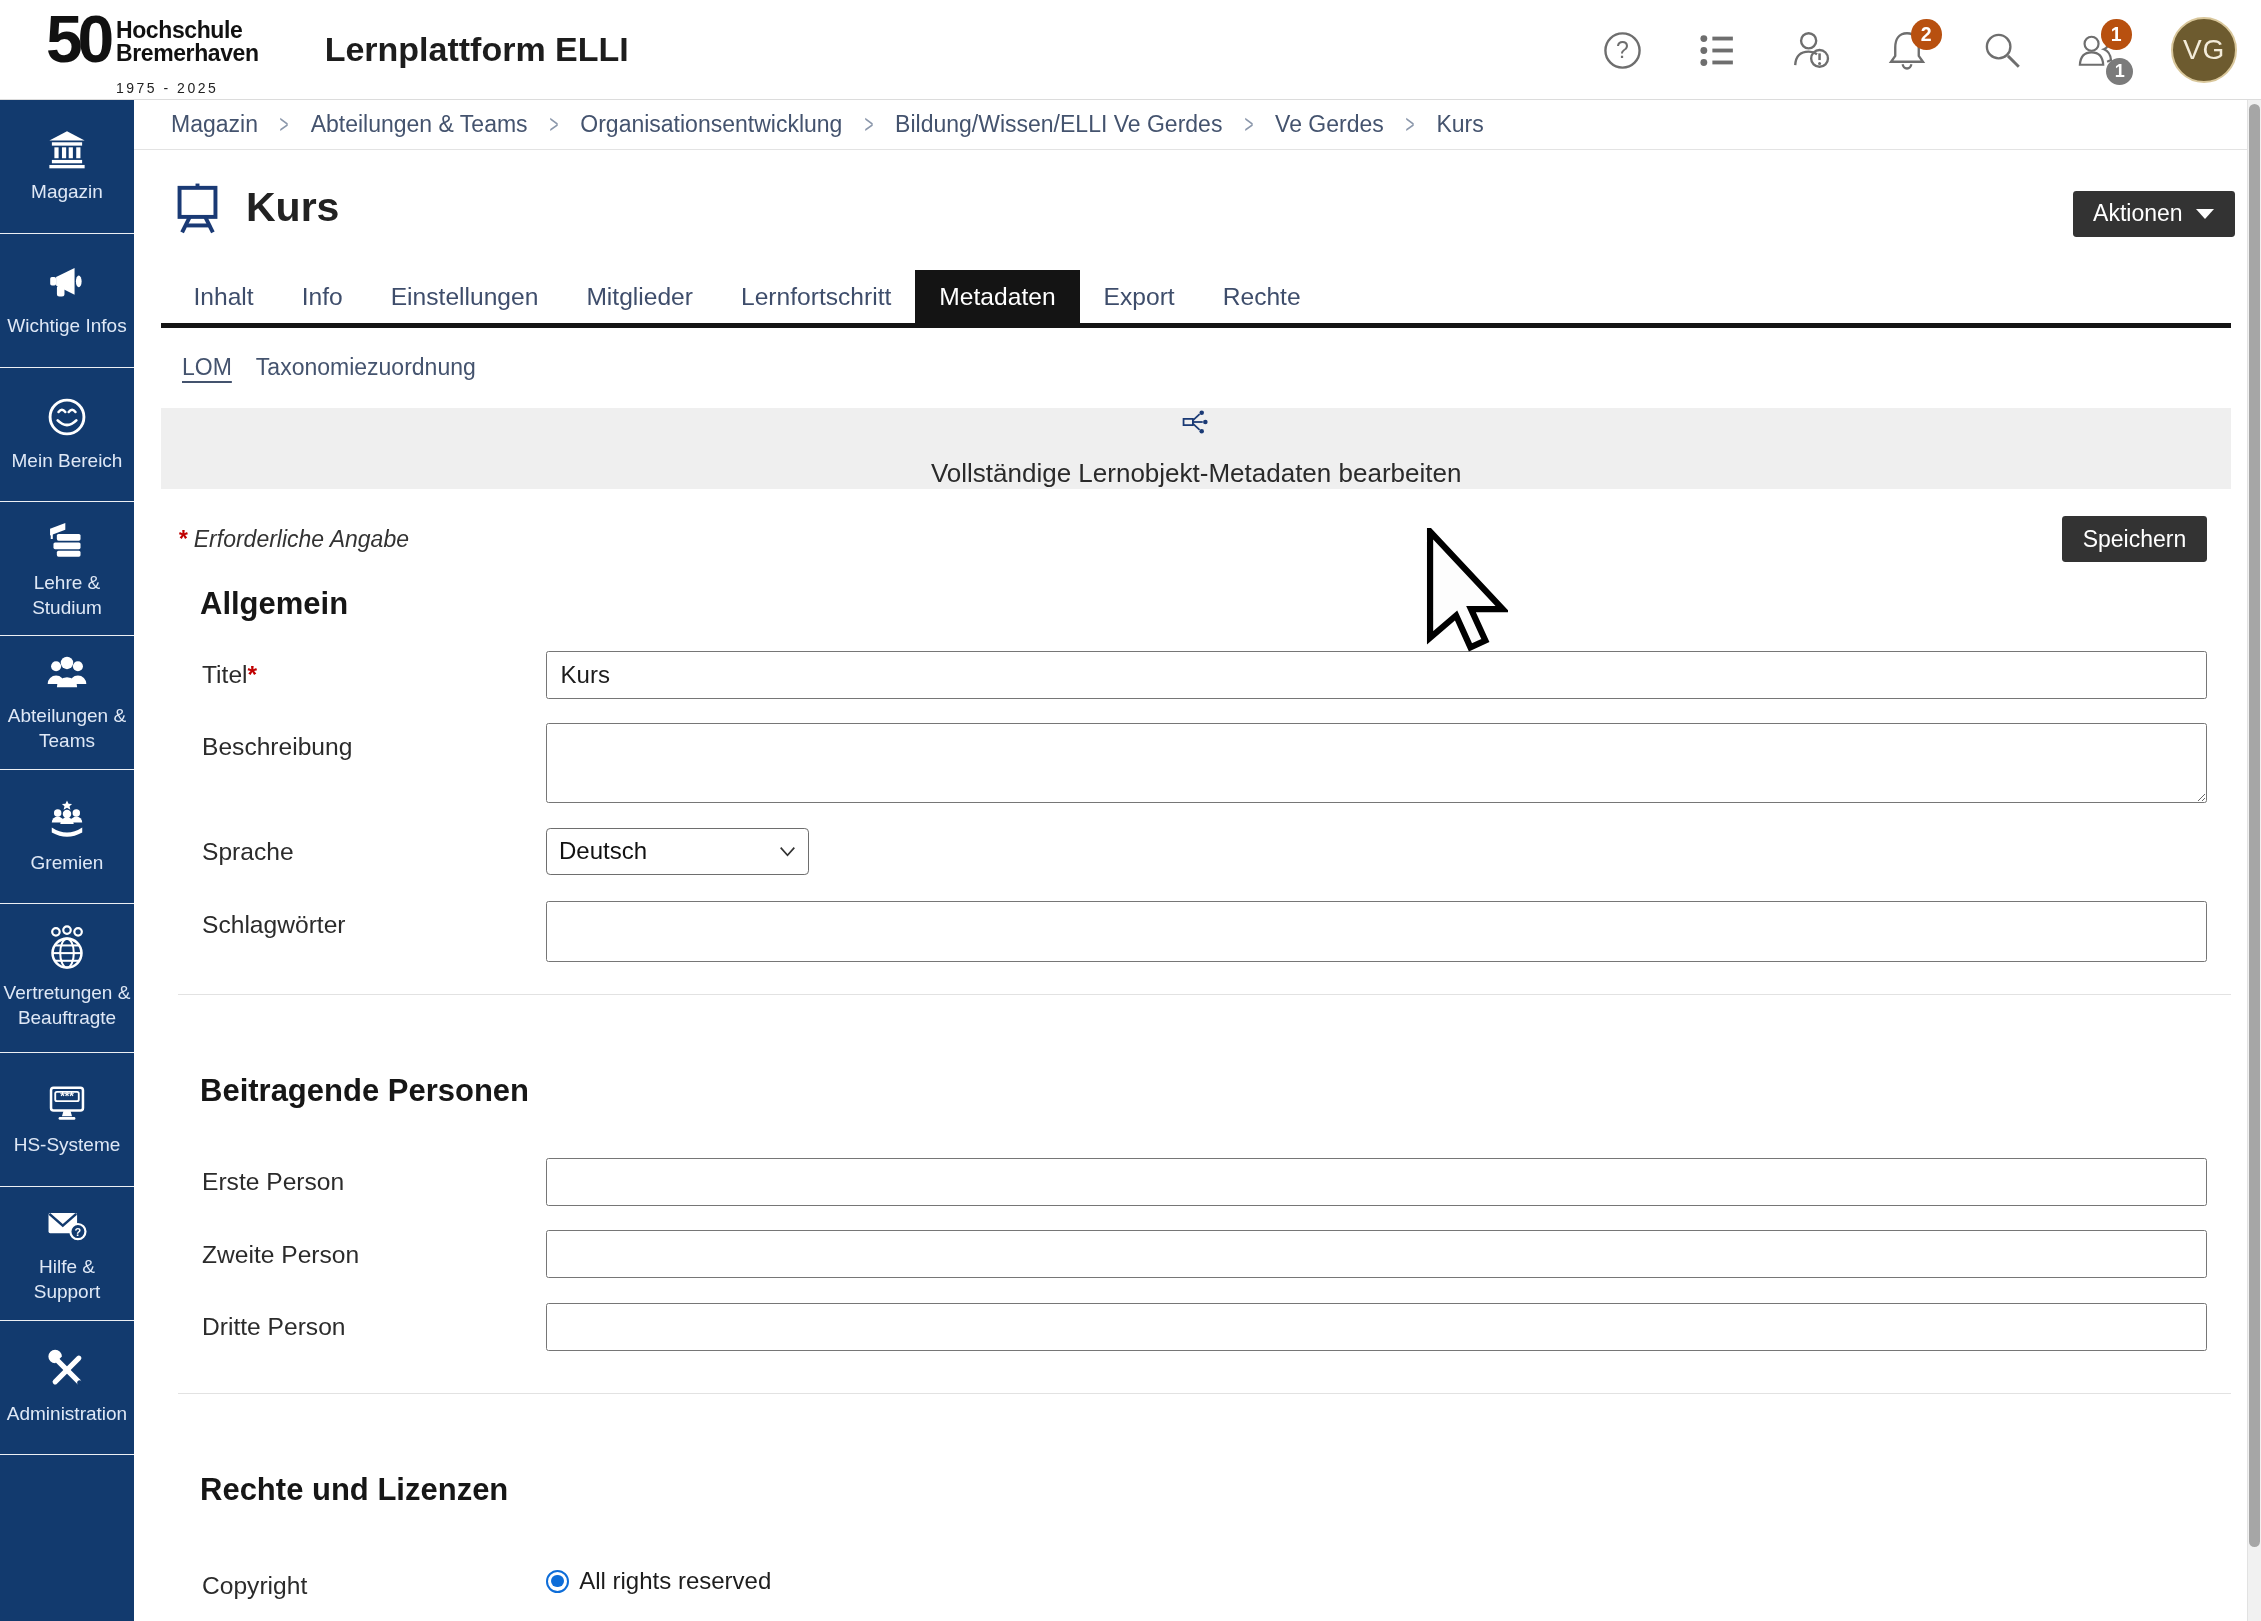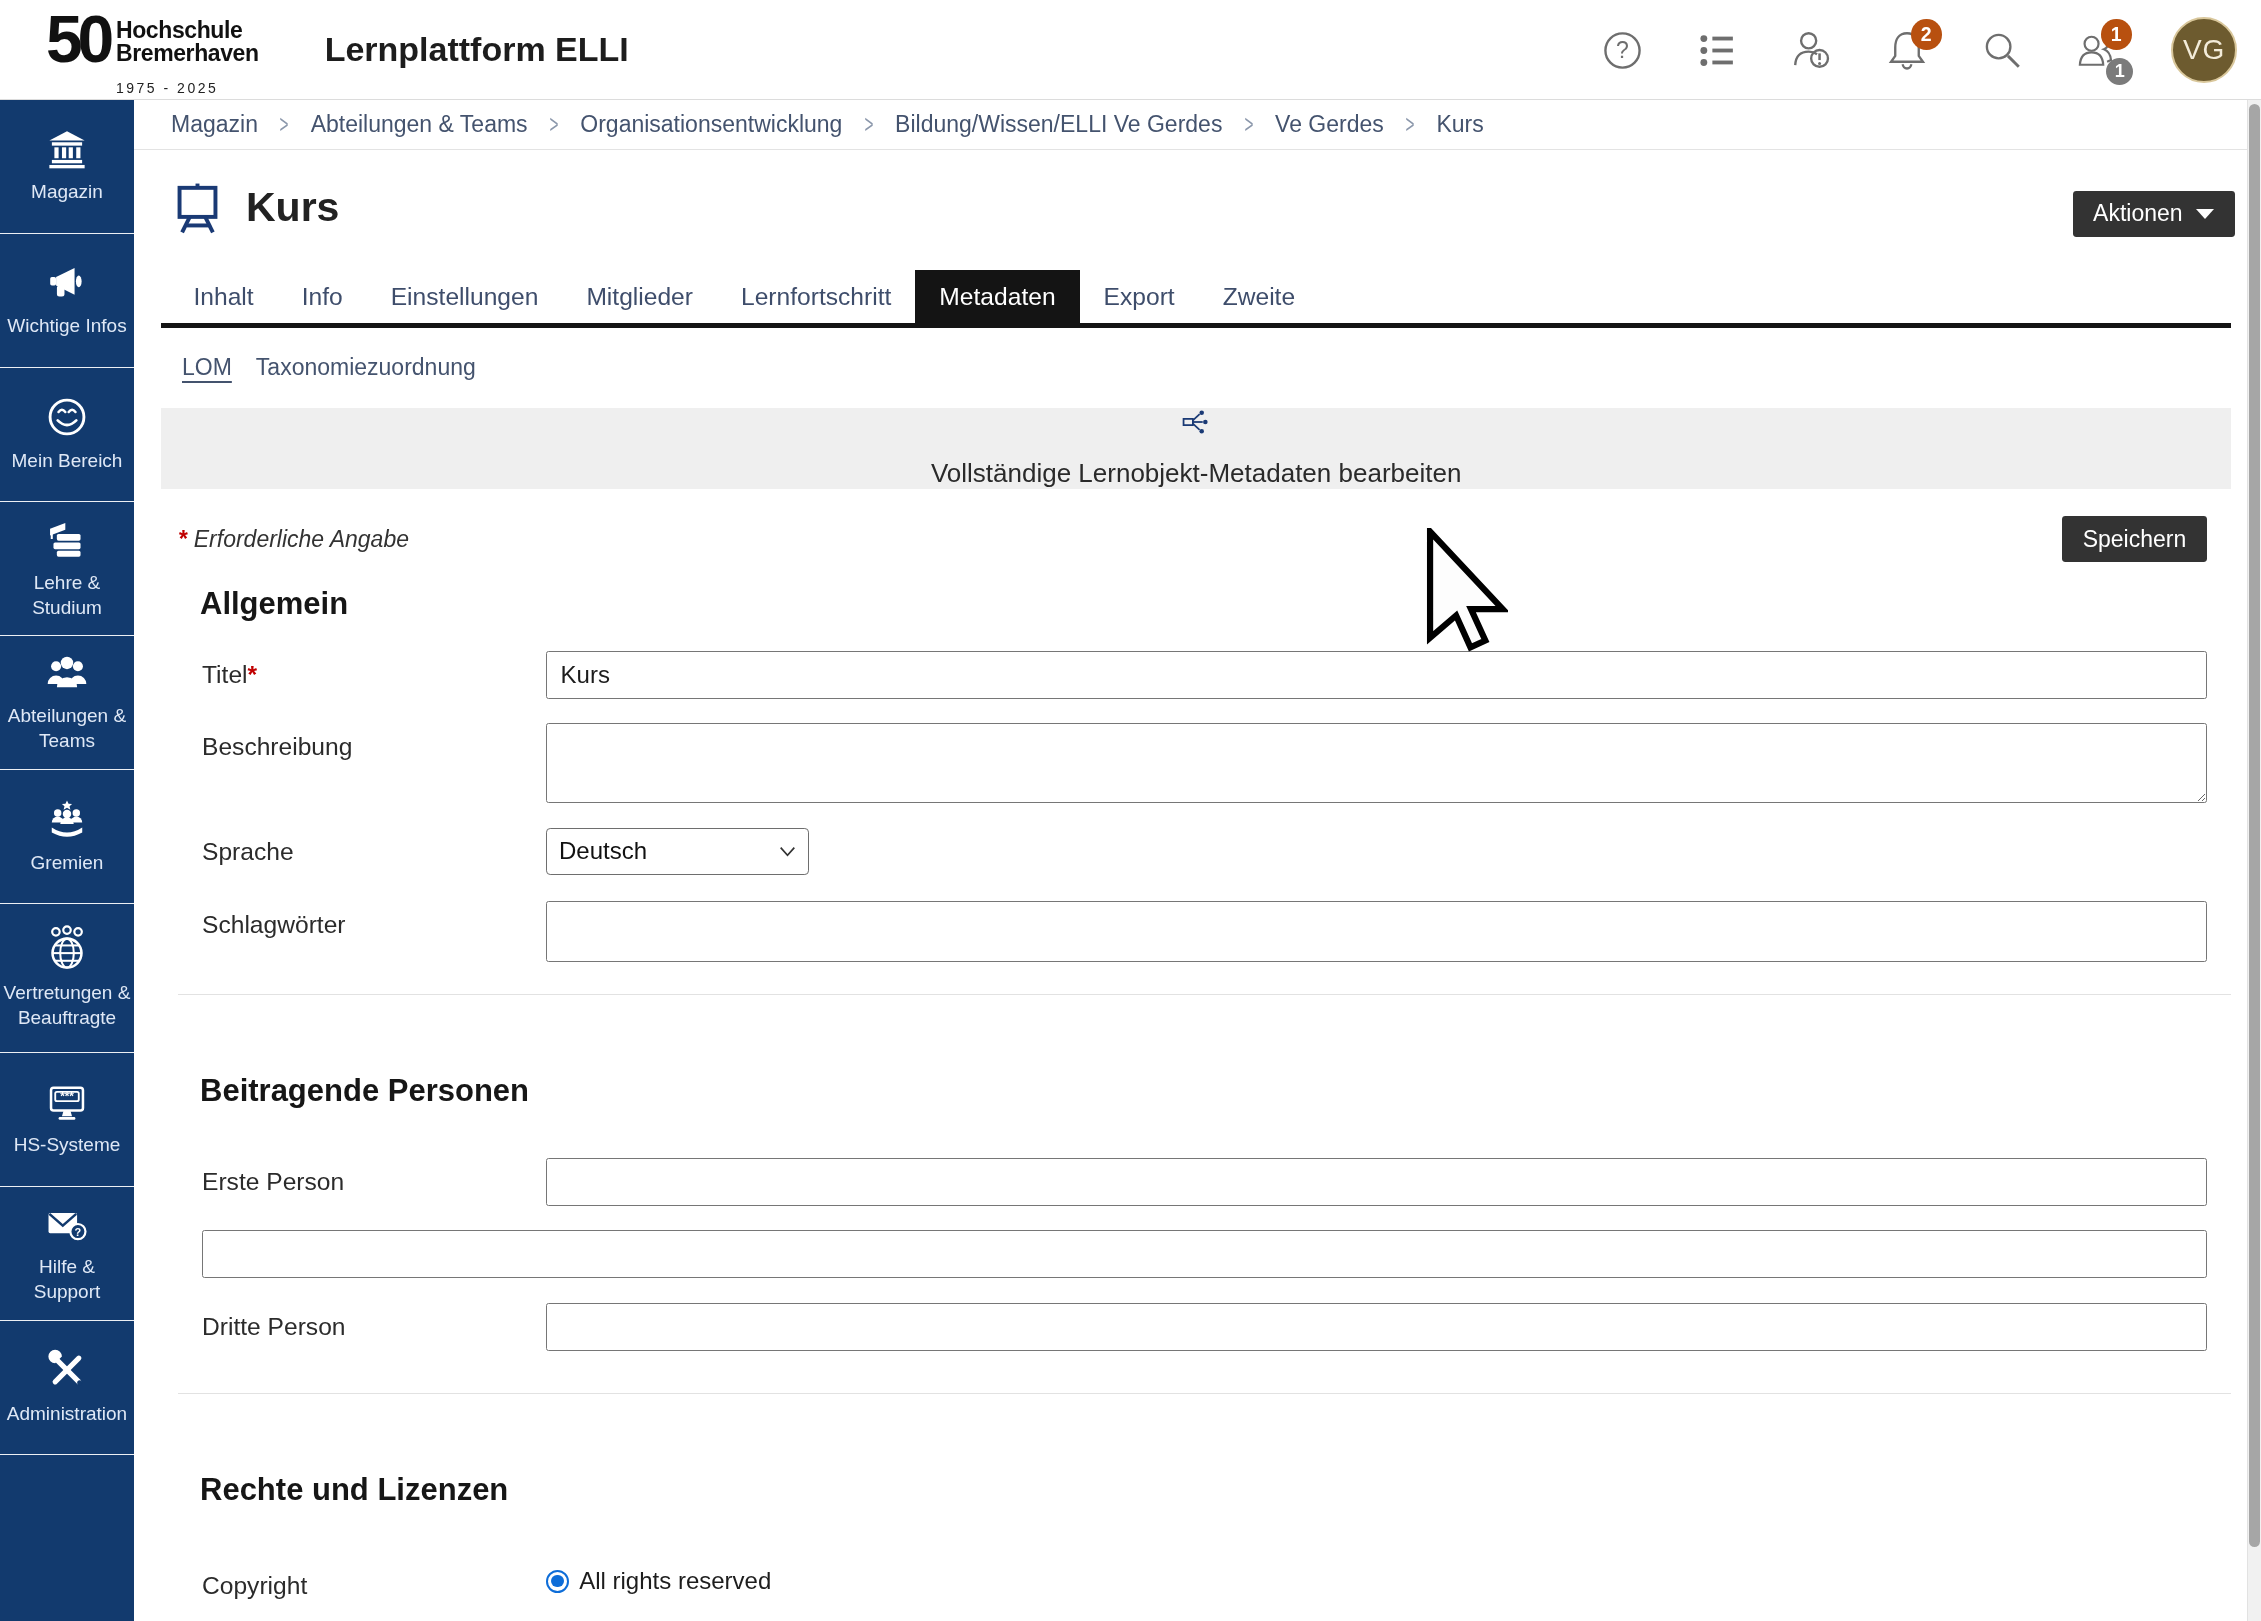--- a/index.html
+++ b/index.html
@@ -297,21 +297,21 @@
   </div>
 
   <div class="tabbar">
     <div class="tab">Inhalt</div>
     <div class="tab">Info</div>
     <div class="tab">Einstellungen</div>
     <div class="tab">Mitglieder</div>
     <div class="tab">Lernfortschritt</div>
     <div class="tab active">Metadaten</div>
     <div class="tab">Export</div>
-    <div class="tab">Zweite</div>
+    <div class="tab">Rechte</div>
   </div>
 
   <div class="subtabs">
     <span class="subtab active">LOM</span>
     <span class="subtab">Taxonomiezuordnung</span>
   </div>
 
   <div class="banner">
     <svg width="46" height="46" viewBox="0 0 54 54">
       <rect x="3" y="21" width="18" height="12" fill="none" stroke="#1a3a75" stroke-width="3.4"></rect>
@@ -365,20 +365,21 @@
   <hr class="divider">
 
   <h2 class="section-h" style="margin-top:78px;">Beitragende Personen</h2>
 
   <div class="rows">
     <div class="frow" style="margin-top:49px;">
       <div class="lbl">Erste Person</div>
       <div class="fld"><input class="ti" type="text" value="" style=""></div>
     </div>
     <div class="frow" style="margin-top:24.6px;">
+      <div class="lbl">Zweite Person</div>
       <div class="fld"><input class="ti" type="text" value="" style=""></div>
     </div>
     <div class="frow" style="margin-top:24.6px;">
       <div class="lbl">Dritte Person</div>
       <div class="fld"><input class="ti" type="text" value="" style=""></div>
     </div>
   </div>
 
   <hr class="divider" style="margin-top:42px;">
 

